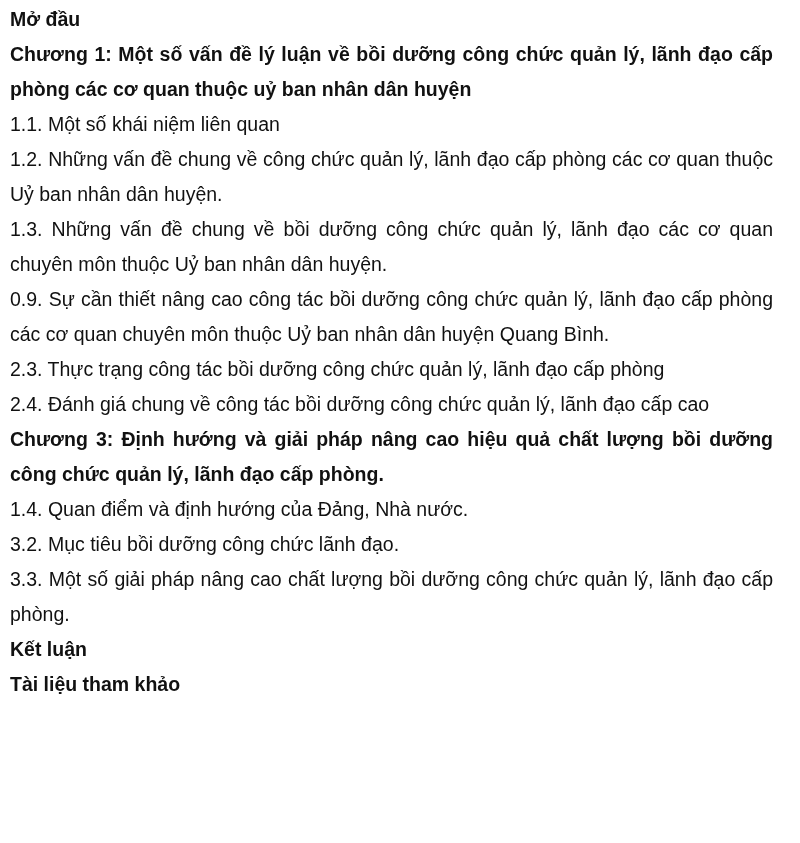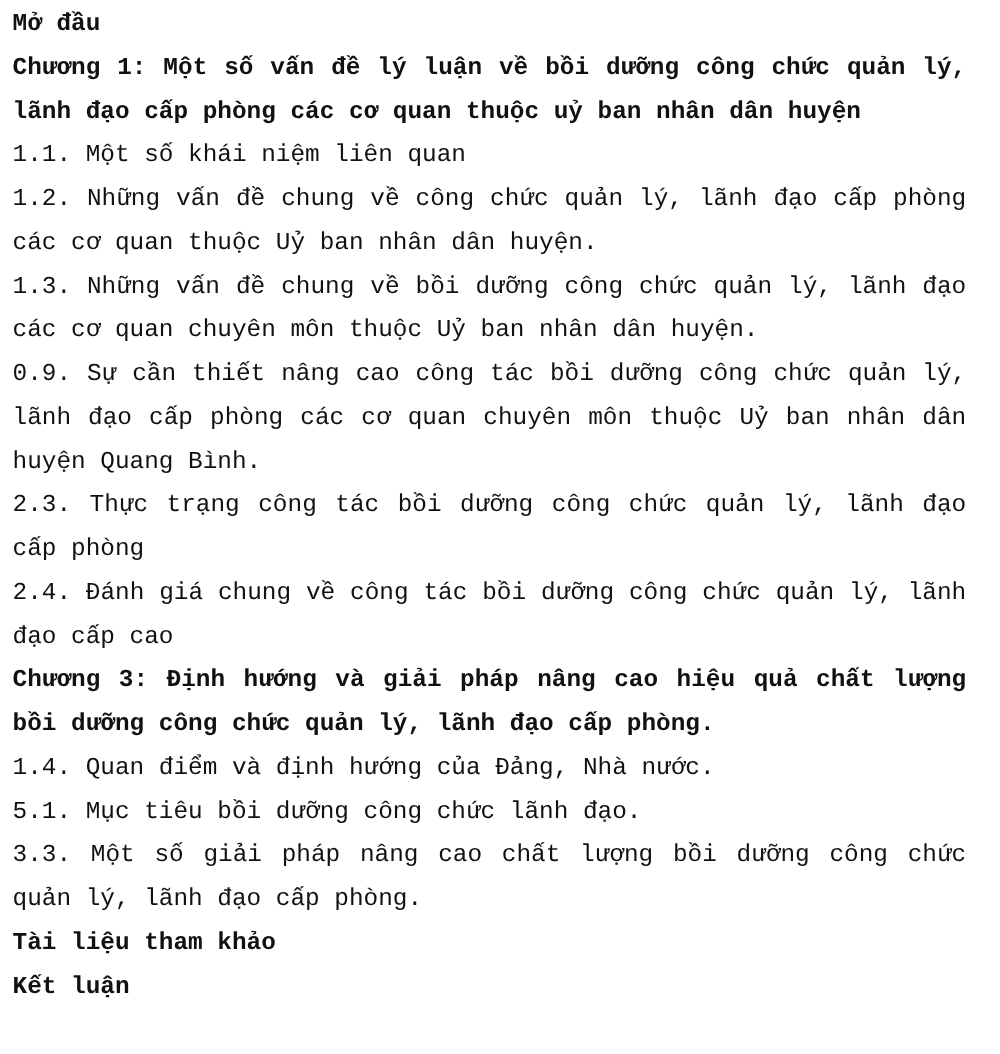--- a/index.html
+++ b/index.html
@@ -9,21 +9,21 @@
     }
     body {
       width: 800px;
       height: 843px;
       overflow: hidden;
     }
     .doc {
       box-sizing: border-box;
       width: 800px;
       padding: 2px 27px 0 10px;
-      font-family: Liberation Mono, monospace;
+      font-family: Liberation Sans, sans-serif;
       font-size: 19.5px;
       line-height: 35px;
       color: #111111;
     }
     .entry {
       margin: 0;
       text-align: justify;
     }
     .entry.bold {
       font-weight: bold;
@@ -36,17 +36,17 @@
   <p class="entry bold">Mở đầu</p>
   <p class="entry bold">Chương 1: Một số vấn đề lý luận về bồi dưỡng công chức quản lý, lãnh đạo cấp phòng các cơ quan thuộc uỷ ban nhân dân huyện</p>
   <p class="entry">1.1. Một số khái niệm liên quan</p>
   <p class="entry">1.2. Những vấn đề chung về công chức quản lý, lãnh đạo cấp phòng các cơ quan thuộc Uỷ ban nhân dân huyện.</p>
   <p class="entry">1.3. Những vấn đề chung về bồi dưỡng công chức quản lý, lãnh đạo các cơ quan chuyên môn thuộc Uỷ ban nhân dân huyện.</p>
   <p class="entry">0.9. Sự cần thiết nâng cao công tác bồi dưỡng công chức quản lý, lãnh đạo cấp phòng các cơ quan chuyên môn thuộc Uỷ ban nhân dân huyện Quang Bình.</p>
   <p class="entry">2.3. Thực trạng công tác bồi dưỡng công chức quản lý, lãnh đạo cấp phòng</p>
   <p class="entry">2.4. Đánh giá chung về công tác bồi dưỡng công chức quản lý, lãnh đạo cấp cao</p>
   <p class="entry bold">Chương 3: Định hướng và giải pháp nâng cao hiệu quả chất lượng bồi dưỡng công chức quản lý, lãnh đạo cấp phòng.</p>
   <p class="entry">1.4. Quan điểm và định hướng của Đảng, Nhà nước.</p>
-  <p class="entry">5.1. Mục tiêu bồi dưỡng công chức lãnh đạo.</p>
+  <p class="entry">3.2. Mục tiêu bồi dưỡng công chức lãnh đạo.</p>
   <p class="entry">3.3. Một số giải pháp nâng cao chất lượng bồi dưỡng công chức quản lý, lãnh đạo cấp phòng.</p>
+  <p class="entry bold">Kết luận</p>
   <p class="entry bold">Tài liệu tham khảo</p>
-  <p class="entry bold">Kết luận</p>
 </div>
 
 </body></html>

